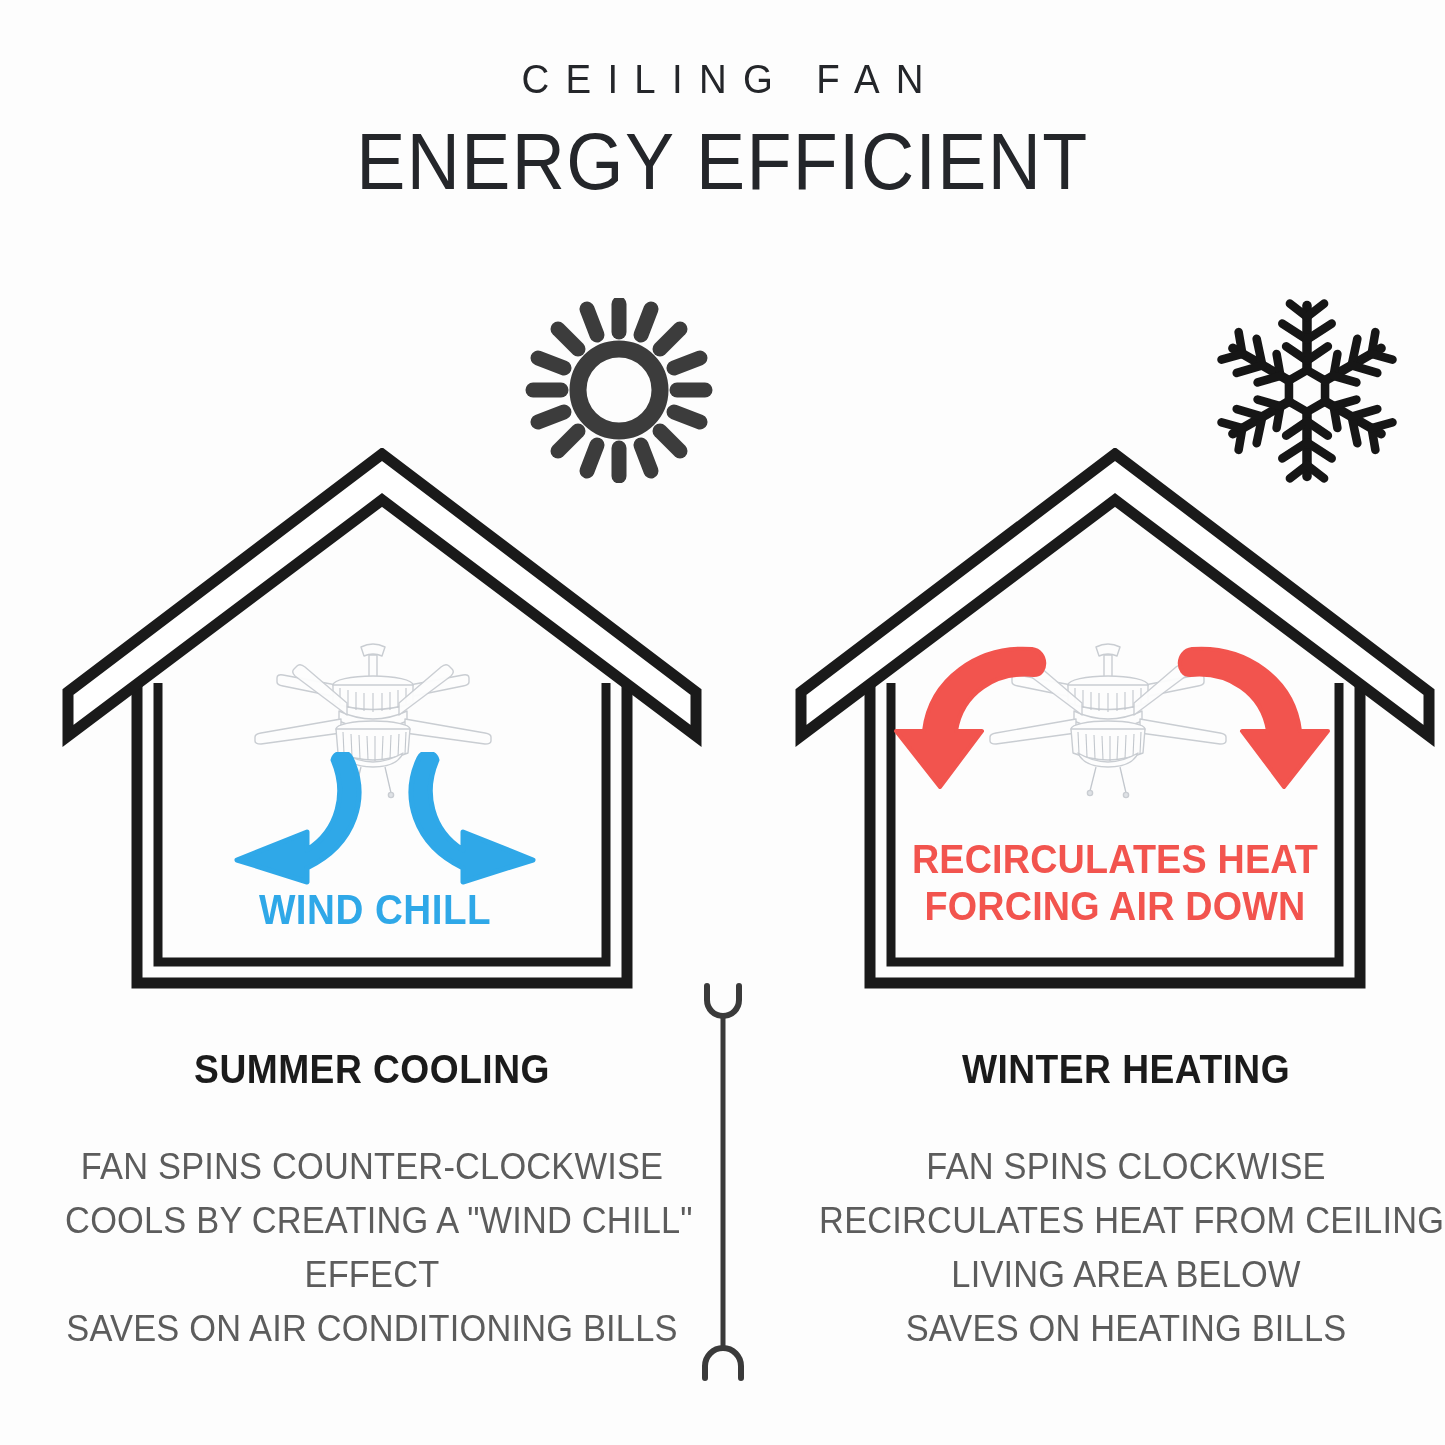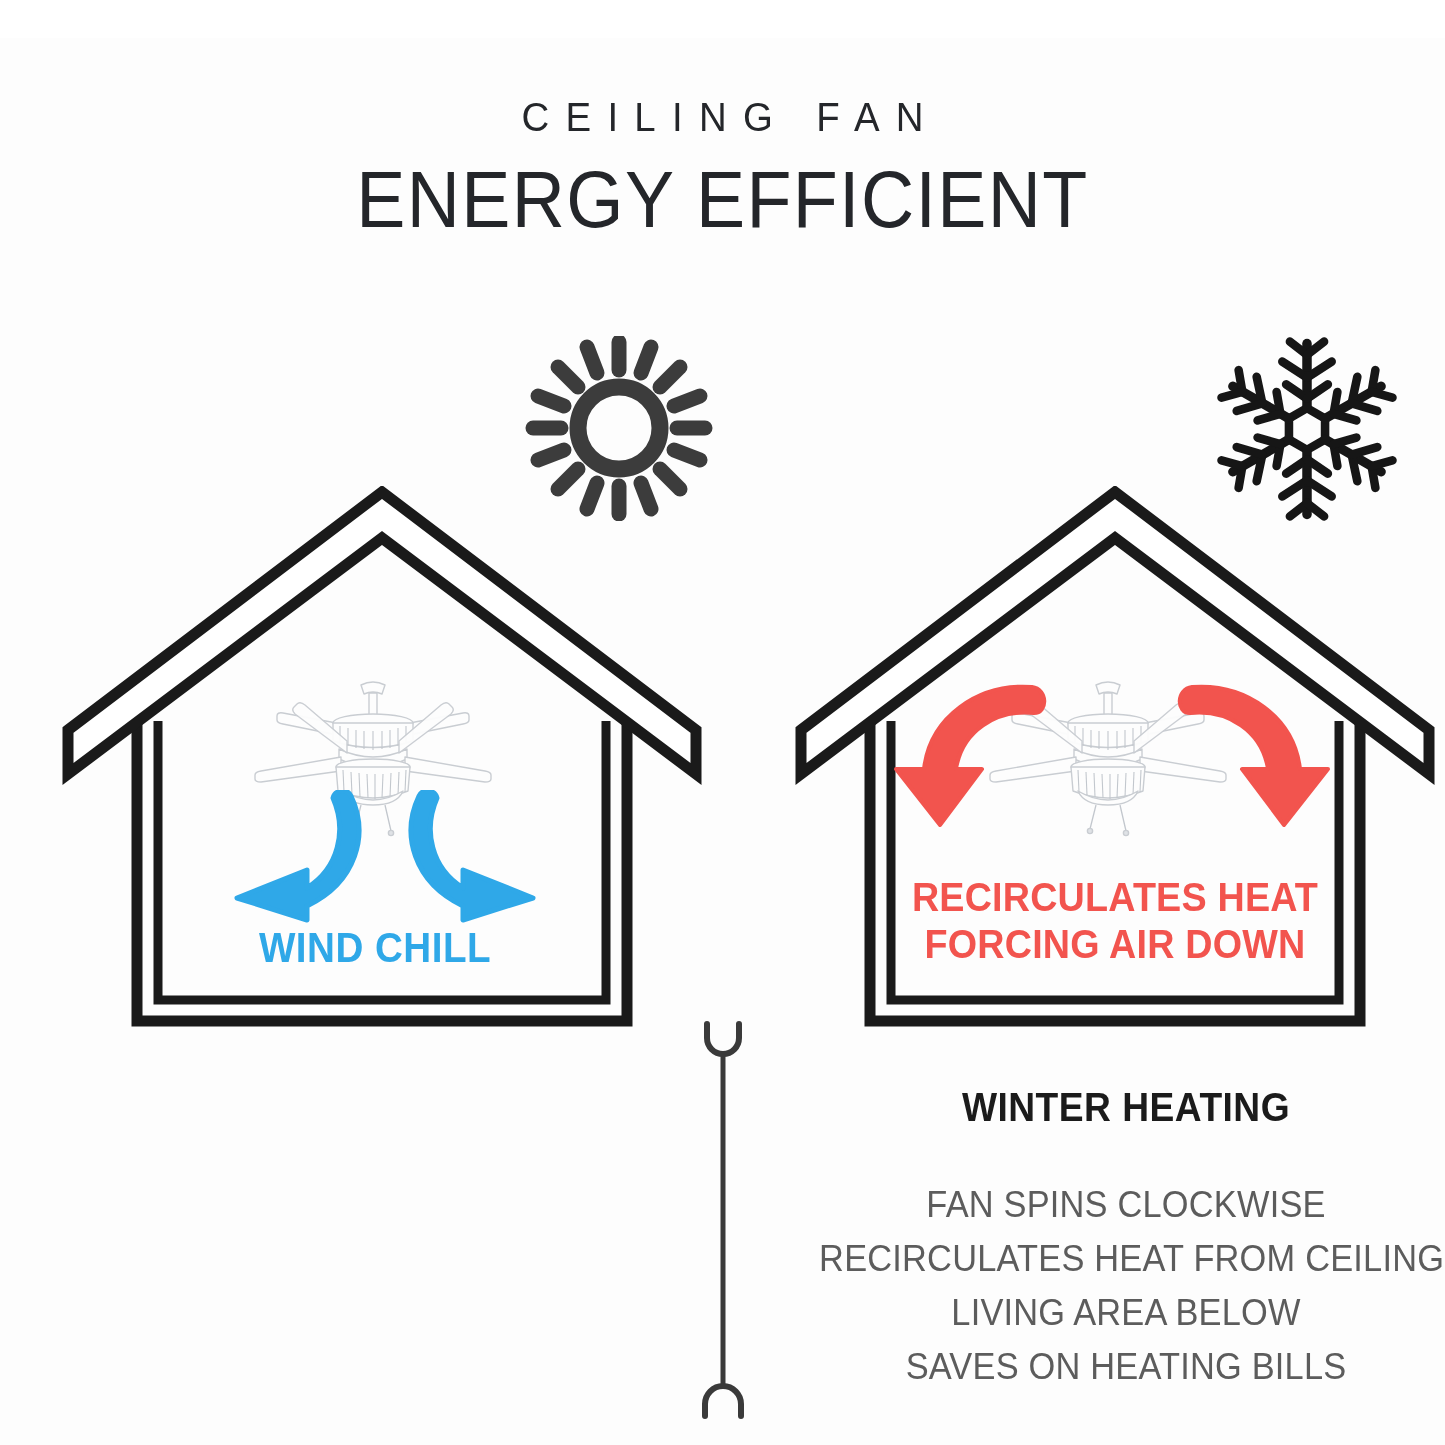--- a/index.html
+++ b/index.html
@@ -13,21 +13,20 @@
     font-family: "Liberation Sans", sans-serif;
     color: #2b2b2b;
     overflow: hidden;
     position: relative;
   }
 
   .page {
     position: absolute;
     inset: 0;
     background: #fdfdfd;
-    margin-top: 38px;
   }
 
   
   .header {
     position: absolute;
     top: 52px;
     left: 0;
     width: 1445px;
     text-align: center;
   }
@@ -450,20 +449,29 @@
 
         <path d="M 10 4 L 10 18 A 16 16 0 0 0 42 18 L 42 4" stroke-linecap="round"></path>
 
         <line x1="26" y1="34" x2="26" y2="364" stroke-width="5"></line>
 
         <path d="M 8 396 L 8 384 A 18 18 0 0 1 44 384 L 44 396" stroke-linecap="round"></path>
       </g>
     </svg>
   </div>
 
+  <div class="col left">
+    <div class="col-title">SUMMER COOLING</div>
+    <div class="col-body">
+      <span class="line">FAN SPINS COUNTER-CLOCKWISE</span>
+      <span class="line">COOLS BY CREATING A "WIND CHILL"</span>
+      <span class="line">EFFECT</span>
+      <span class="line">SAVES ON AIR CONDITIONING BILLS</span>
+    </div>
+  </div>
 
   <div class="col right">
     <div class="col-title">WINTER HEATING</div>
     <div class="col-body">
       <span class="line">FAN SPINS CLOCKWISE</span>
       <span class="line">RECIRCULATES HEAT FROM CEILING TO</span>
       <span class="line">LIVING AREA BELOW</span>
       <span class="line">SAVES ON HEATING BILLS</span>
     </div>
   </div>

